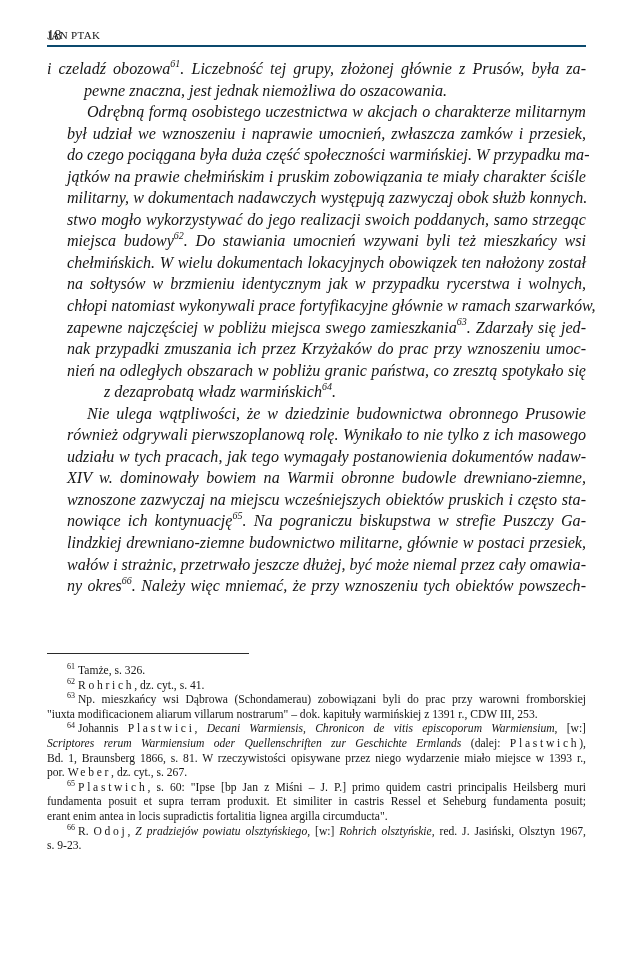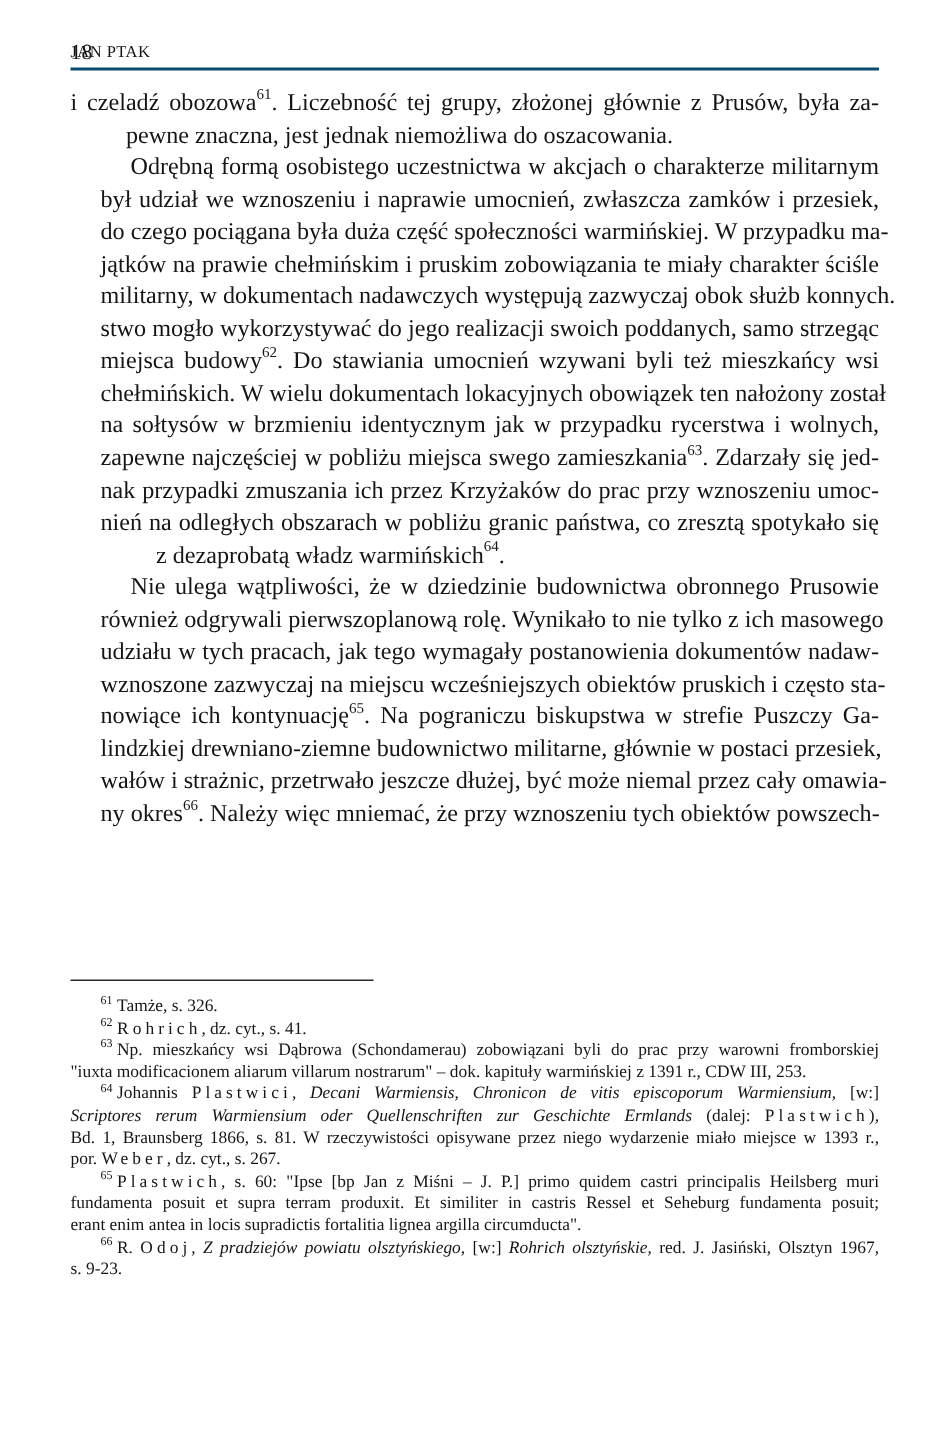--- a/index.html
+++ b/index.html
@@ -8,21 +8,21 @@
   .page { position: absolute; left: 47px; top: 0; width: 539px; }
   .running-head { position: absolute; top: 27px; left: 0; width: 539px; height: 18px;
                   border-bottom: 2px solid #0c4a6e; }
   .page-number { position: absolute; left: 0; top: 0; font-size: 14.5px; }
   .running-title { position: absolute; left: 0; right: 0; top: 2px; text-align: left;
                    font-size: 11px; letter-spacing: 0.3px; }
   .body { position: absolute; top: 58px; left: 0; width: 539px; font-size: 16.1px;
           line-height: 21.55px; text-align: justify; }
   .body p { margin: 0; text-indent: 0; }
   .body p.indent { text-indent: 20px; }
-  .body p span.line { display: block; text-align: justify; text-align-last: justify; white-space: nowrap; }
+  .body p span.line { display: block; text-align: justify; text-align-last: justify; white-space: nowrap; font-style: italic; }
   .body p span.line.last { text-align-last: left; margin-left: 37px; }
   sup { font-size: 10px; line-height: 0; position: relative; top: -1px; vertical-align: super; }
   .fn-rule { position: absolute; top: 653px; left: 0; width: 202px; height: 0; border-top: 1.5px solid #2a2a2a; }
   .footnotes { position: absolute; top: 664px; left: 0; width: 539px; font-size: 11.6px; line-height: 14.6px; }
   .fn { margin: 0; text-indent: 20px; }
   .fn span.line { display: block; white-space: nowrap; text-align-last: justify; }
   .fn span.line.last { text-align-last: left; }
   .fn-num { font-size: 8px; vertical-align: super; line-height: 0; margin-right: 3px; }
   .spaced { letter-spacing: 2.7px; }
   .fn-hang { display:block; text-indent:0; }
@@ -47,30 +47,32 @@
     <p class="indent">
       <span class="line" style="padding-left:20px">Odrębną formą osobistego uczestnictwa w akcjach o charakterze militarnym</span>
       <span class="line">był udział we wznoszeniu i naprawie umocnień, zwłaszcza zamków i przesiek,</span>
       <span class="line">do czego pociągana była duża część społeczności warmińskiej. W przypadku ma-</span>
       <span class="line">jątków na prawie chełmińskim i pruskim zobowiązania te miały charakter ściśle</span>
       <span class="line">militarny, w dokumentach nadawczych występują zazwyczaj obok służb konnych.</span>
       <span class="line">stwo mogło wykorzystywać do jego realizacji swoich poddanych, samo strzegąc</span>
       <span class="line"><span>miejsca budowy</span><sup>62</sup><span>. Do stawiania umocnień wzywani byli też mieszkańcy wsi</span></span>
       <span class="line">chełmińskich. W wielu dokumentach lokacyjnych obowiązek ten nałożony został</span>
       <span class="line">na sołtysów w brzmieniu identycznym jak w przypadku rycerstwa i wolnych,</span>
+      <span class="line">chłopi natomiast wykonywali prace fortyfikacyjne głównie w ramach szarwarków,</span>
       <span class="line"><span>zapewne najczęściej w pobliżu miejsca swego zamieszkania</span><sup>63</sup><span>. Zdarzały się jed-</span></span>
       <span class="line">nak przypadki zmuszania ich przez Krzyżaków do prac przy wznoszeniu umoc-</span>
       <span class="line">nień na odległych obszarach w pobliżu granic państwa, co zresztą spotykało się</span>
       <span class="line last"><span>z dezaprobatą władz warmińskich</span><sup>64</sup><span>.</span></span>
     </p>
 
     <p class="indent">
       <span class="line" style="padding-left:20px">Nie ulega wątpliwości, że w dziedzinie budownictwa obronnego Prusowie</span>
       <span class="line">również odgrywali pierwszoplanową rolę. Wynikało to nie tylko z ich masowego</span>
       <span class="line">udziału w tych pracach, jak tego wymagały postanowienia dokumentów nadaw-</span>
+      <span class="line">XIV w. dominowały bowiem na Warmii obronne budowle drewniano-ziemne,</span>
       <span class="line">wznoszone zazwyczaj na miejscu wcześniejszych obiektów pruskich i często sta-</span>
       <span class="line"><span>nowiące ich kontynuację</span><sup>65</sup><span>. Na pograniczu biskupstwa w strefie Puszczy Ga-</span></span>
       <span class="line">lindzkiej drewniano-ziemne budownictwo militarne, głównie w postaci przesiek,</span>
       <span class="line">wałów i strażnic, przetrwało jeszcze dłużej, być może niemal przez cały omawia-</span>
       <span class="line"><span>ny okres</span><sup>66</sup><span>. Należy więc mniemać, że przy wznoszeniu tych obiektów powszech-</span></span>
     </p>
   </div>
 
   <div class="fn-rule"></div>
 

